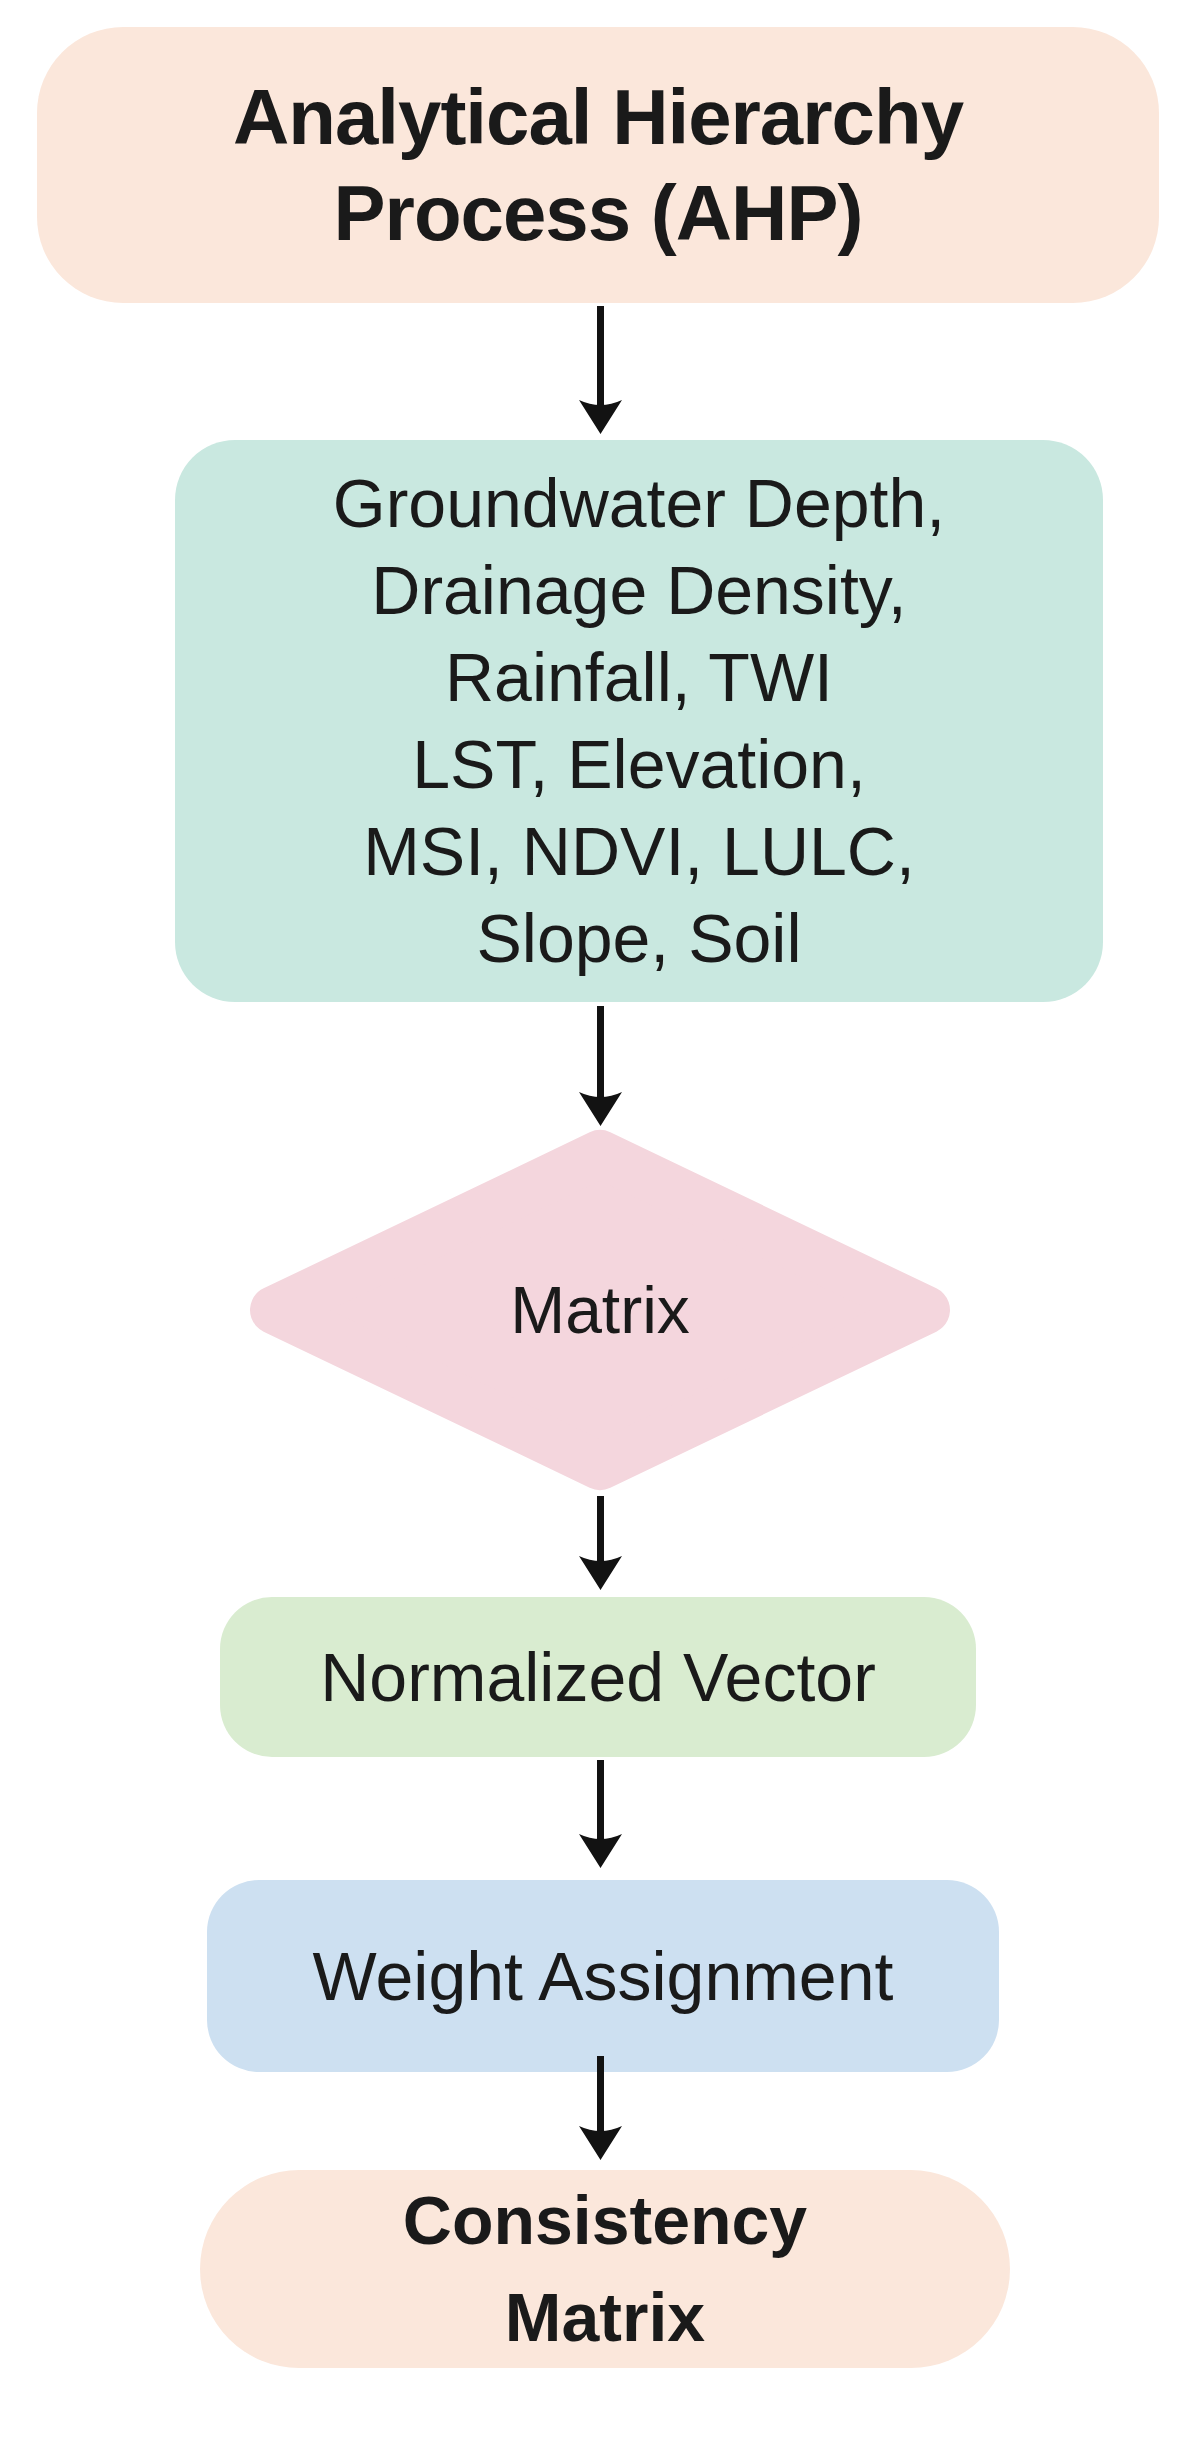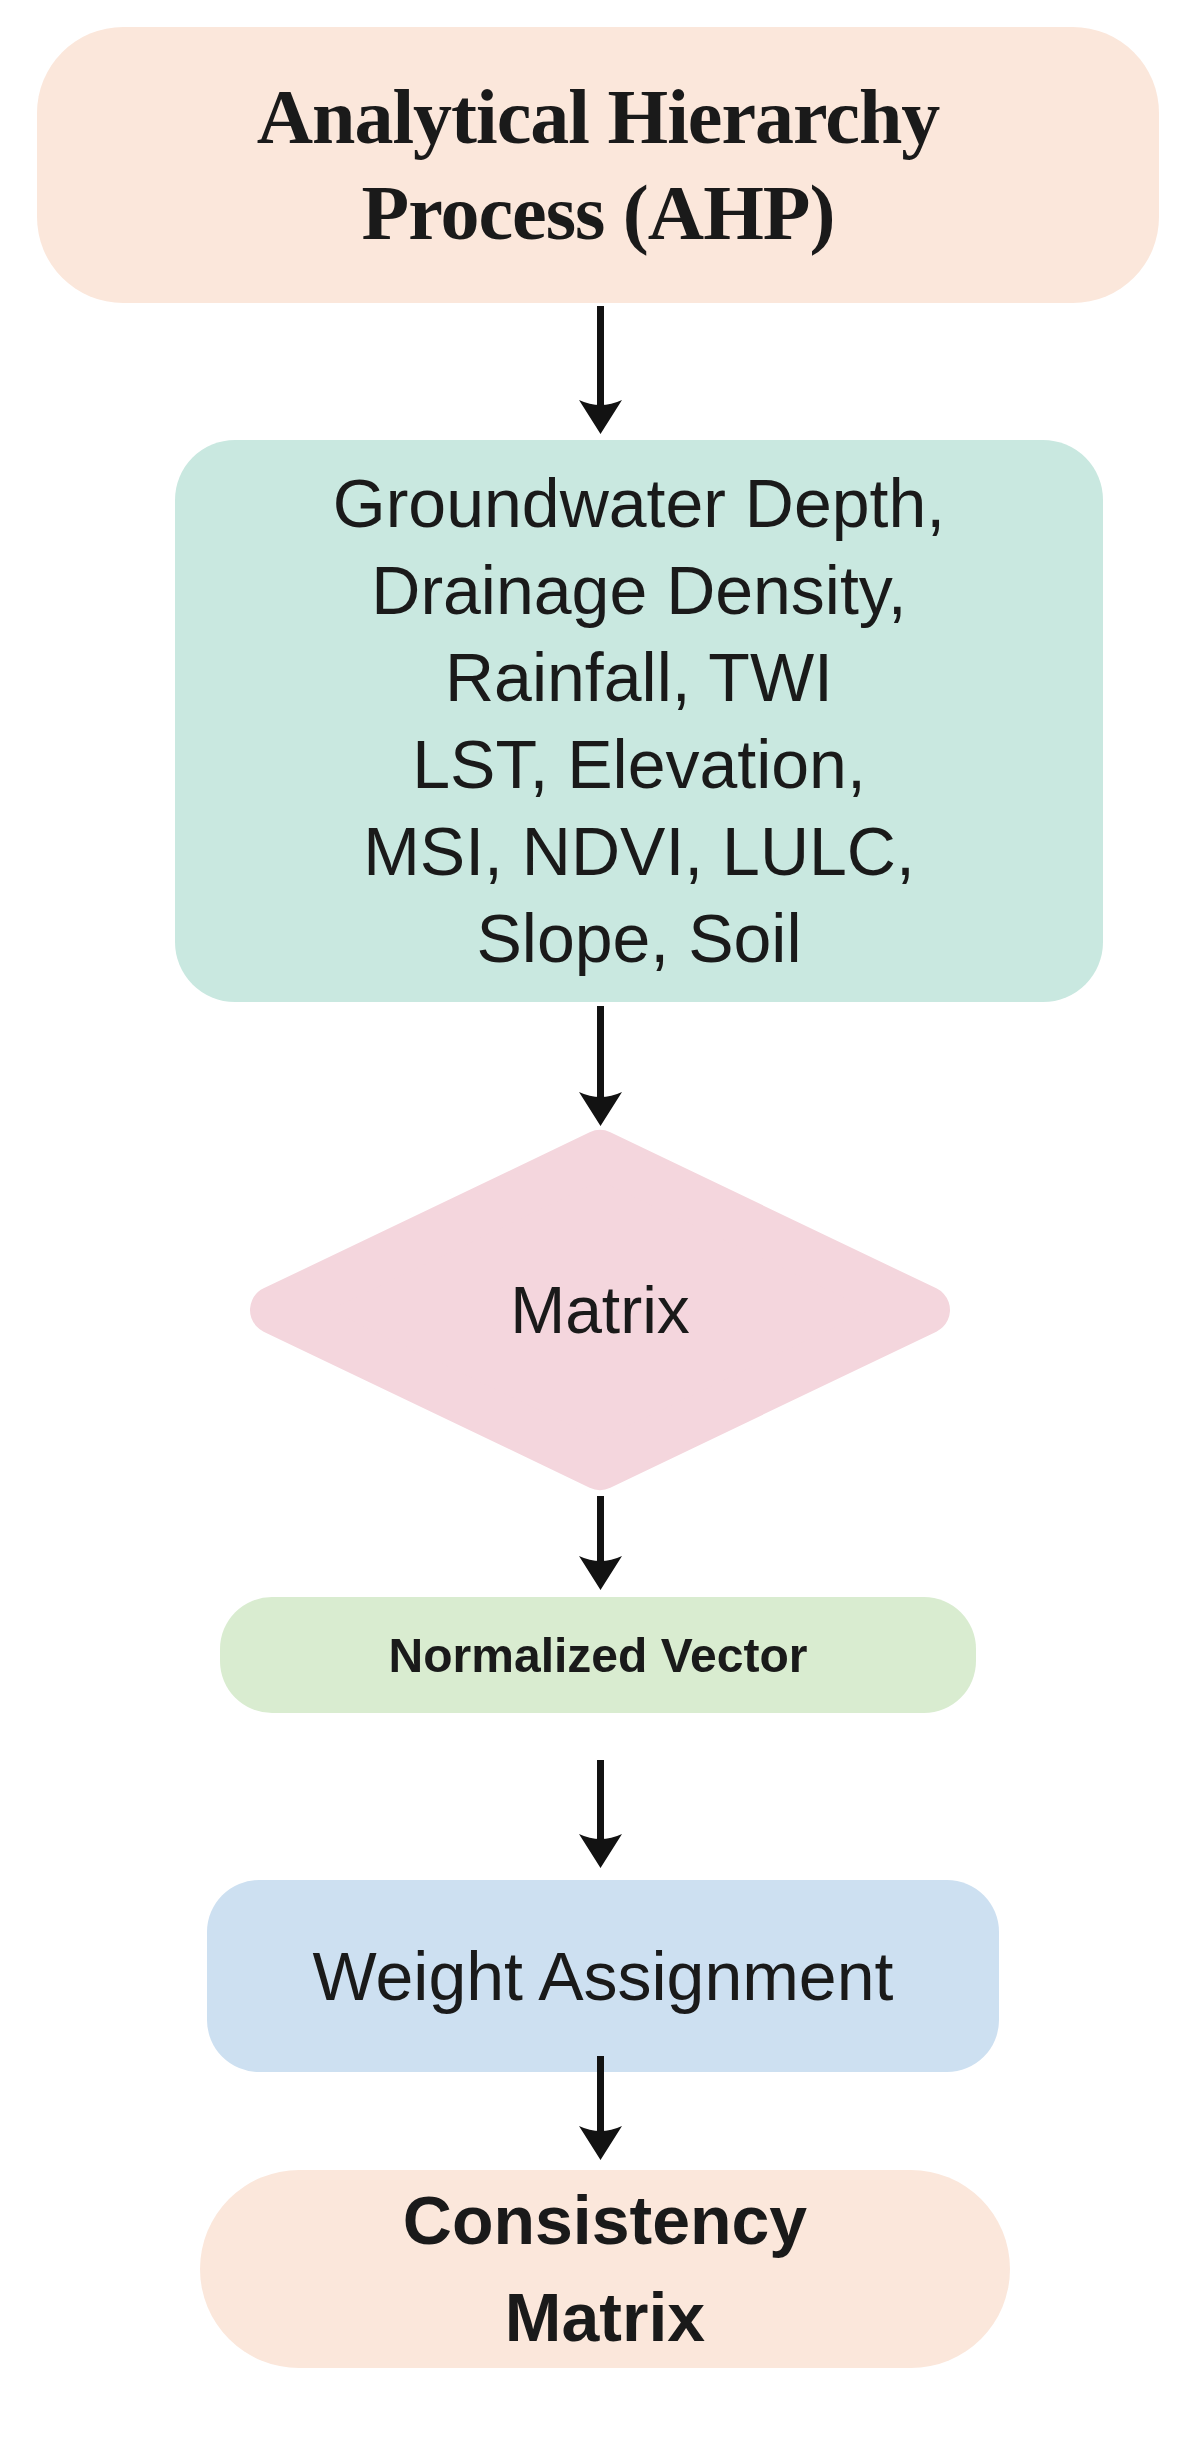--- a/index.html
+++ b/index.html
@@ -23,21 +23,20 @@
     text-align: center;
   }
 
   .node-line { white-space: nowrap; }
 
   #ahp-node {
     left: 37px; top: 27px; width: 1122px; height: 276px;
     background: var(--peach); border-radius: 86px;
     font-size: 78px; font-weight: 700; line-height: 96px;
     letter-spacing: -1px;
-    font-family: Liberation Serif, serif;
   }
 
   #criteria-node {
     left: 175px; top: 440px; width: 928px; height: 562px;
     background: var(--teal); border-radius: 60px;
     font-size: 68px; font-weight: 400; line-height: 87px;
   }
 
   #pairwise-node {
     position: absolute;
@@ -45,23 +44,23 @@
   }
   #pairwise-node svg { position: absolute; left: 0; top: 0; display: block; }
   .diamond-label {
     position: absolute; inset: 0;
     display: flex; flex-direction: column;
     align-items: center; justify-content: center; text-align: center;
     font-size: 66px; line-height: 86px; font-weight: 400;
   }
 
   #normalized-node {
-    left: 220px; top: 1597px; width: 756px; height: 116px;
+    left: 220px; top: 1597px; width: 756px; height: 160px;
     background: var(--green); border-radius: 52px;
-    font-size: 48px; font-weight: 700;
+    font-size: 68px; font-weight: 400;
   }
 
   #weight-node {
     left: 207px; top: 1880px; width: 792px; height: 192px;
     background: var(--blue); border-radius: 52px;
     font-size: 68px; font-weight: 400;
   }
 
   #consistency-node {
     left: 200px; top: 2170px; width: 810px; height: 198px;

